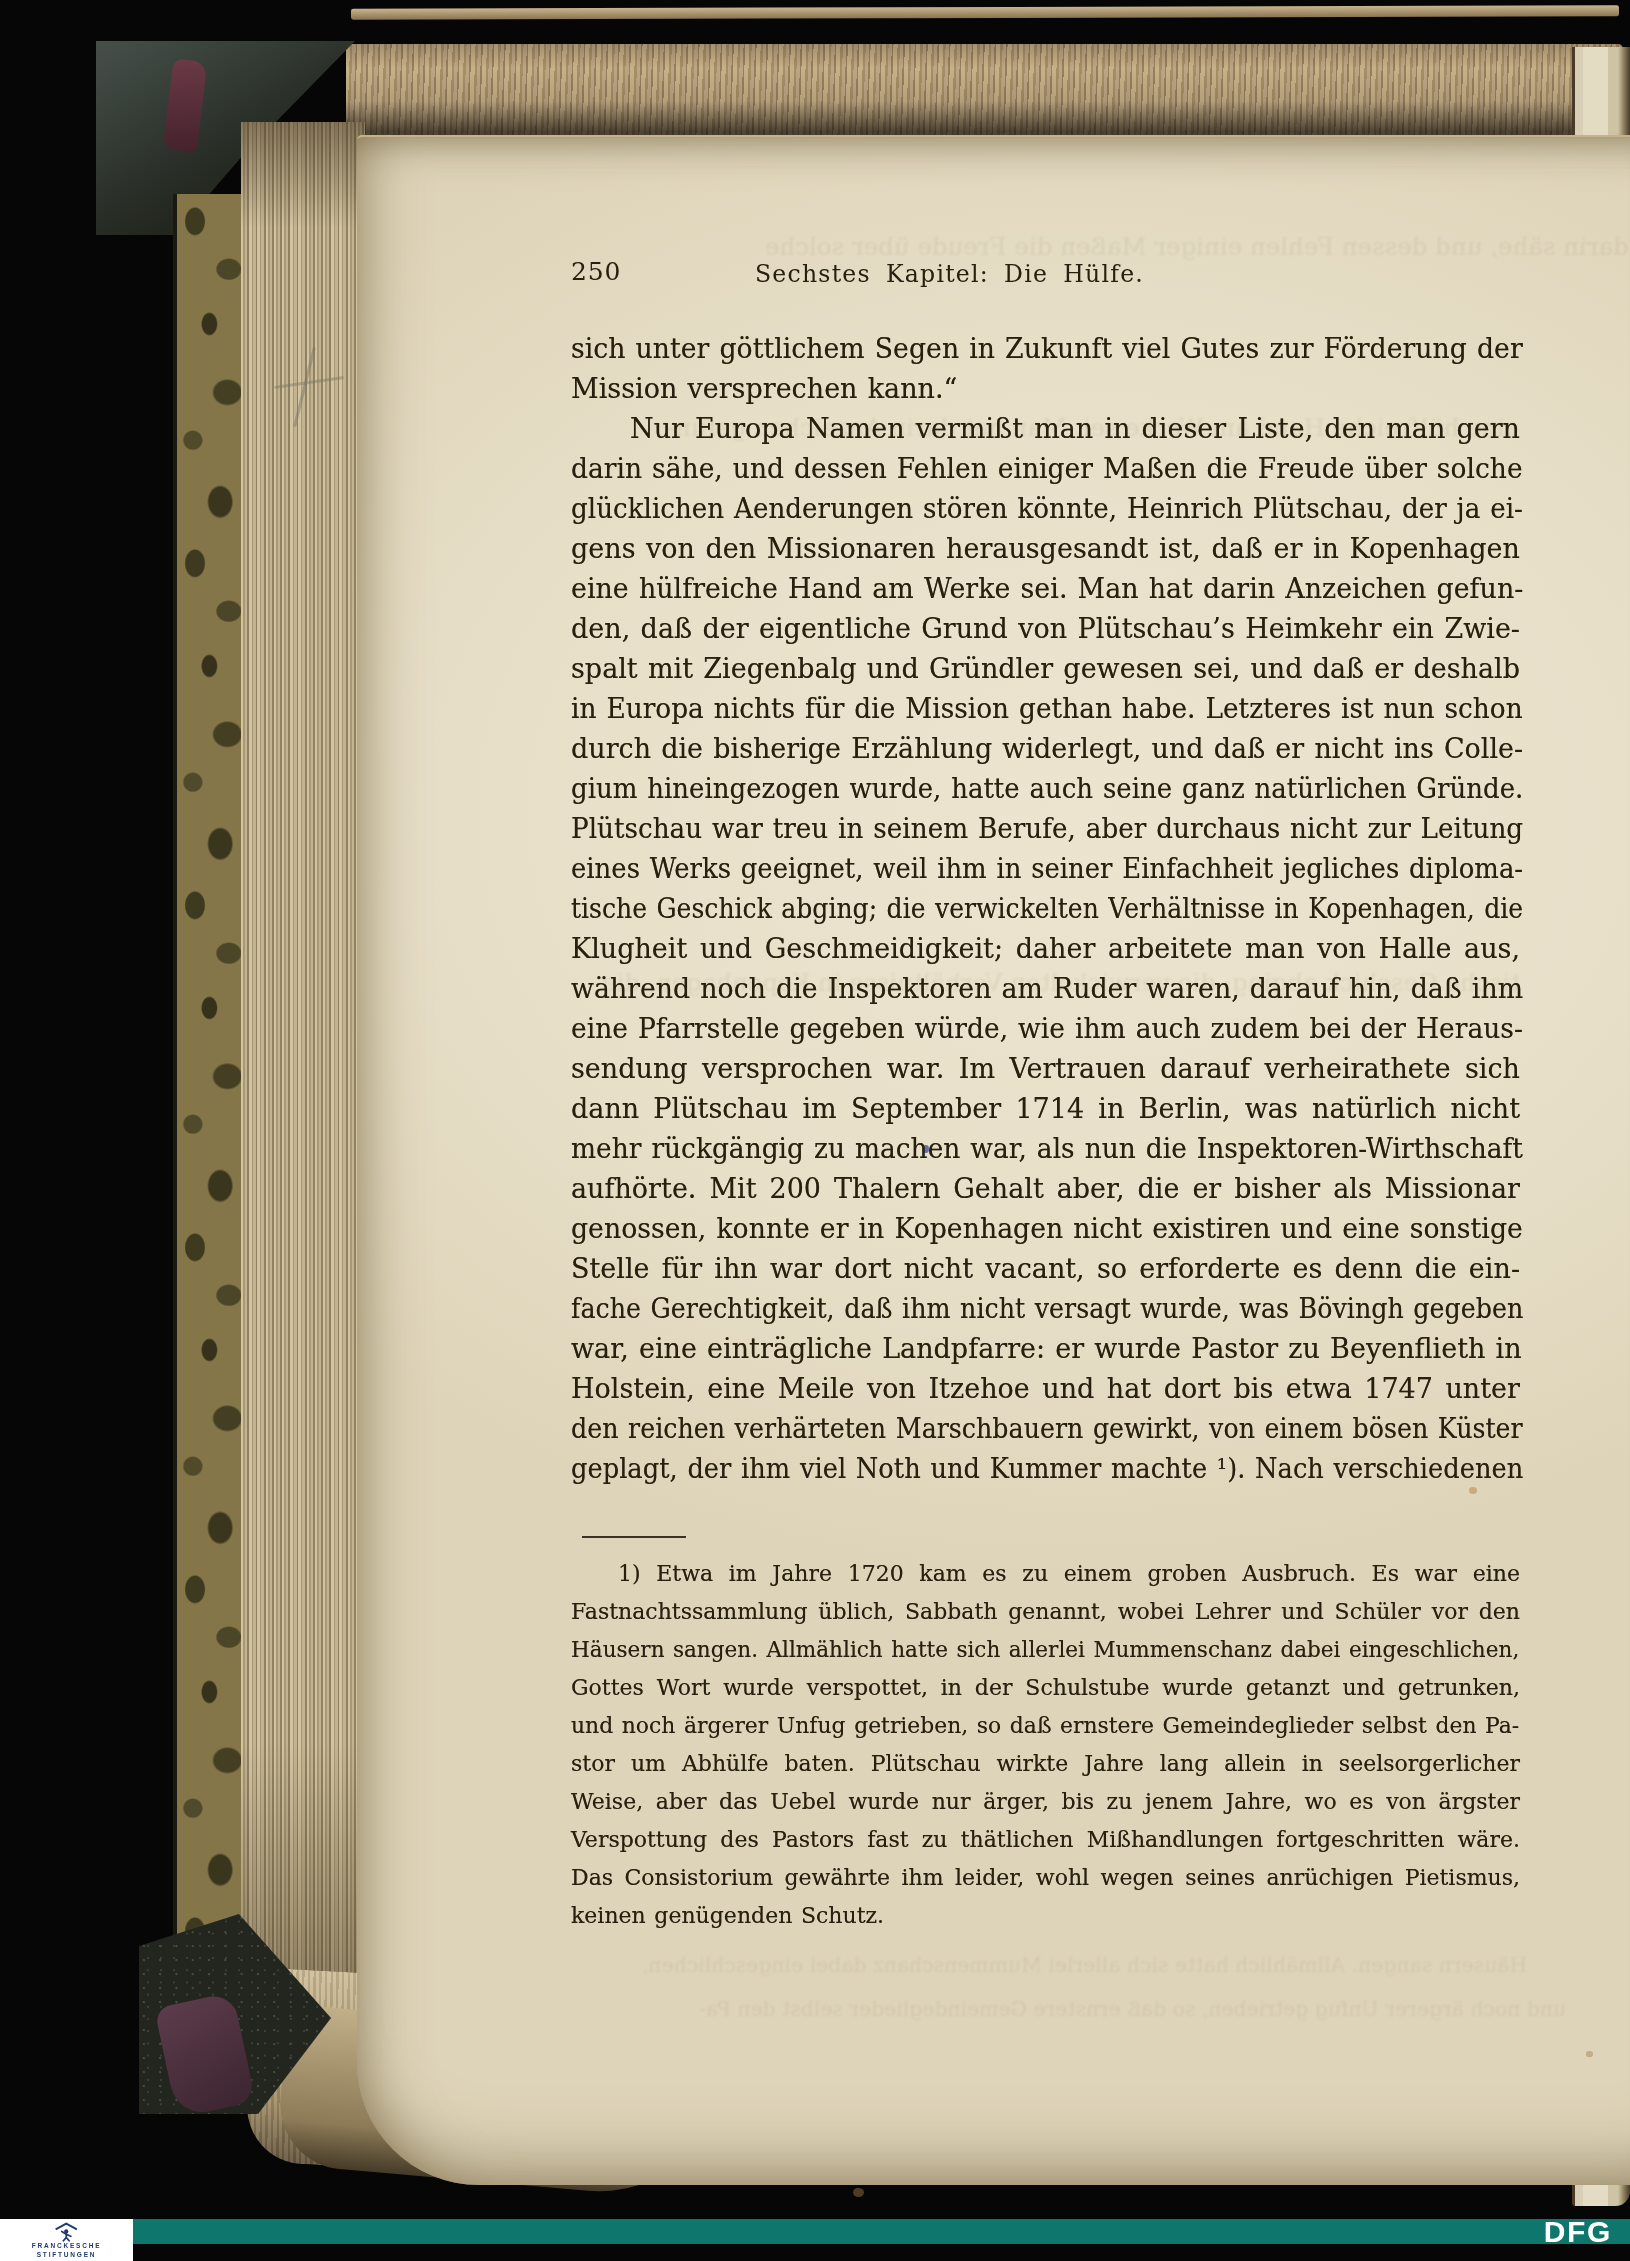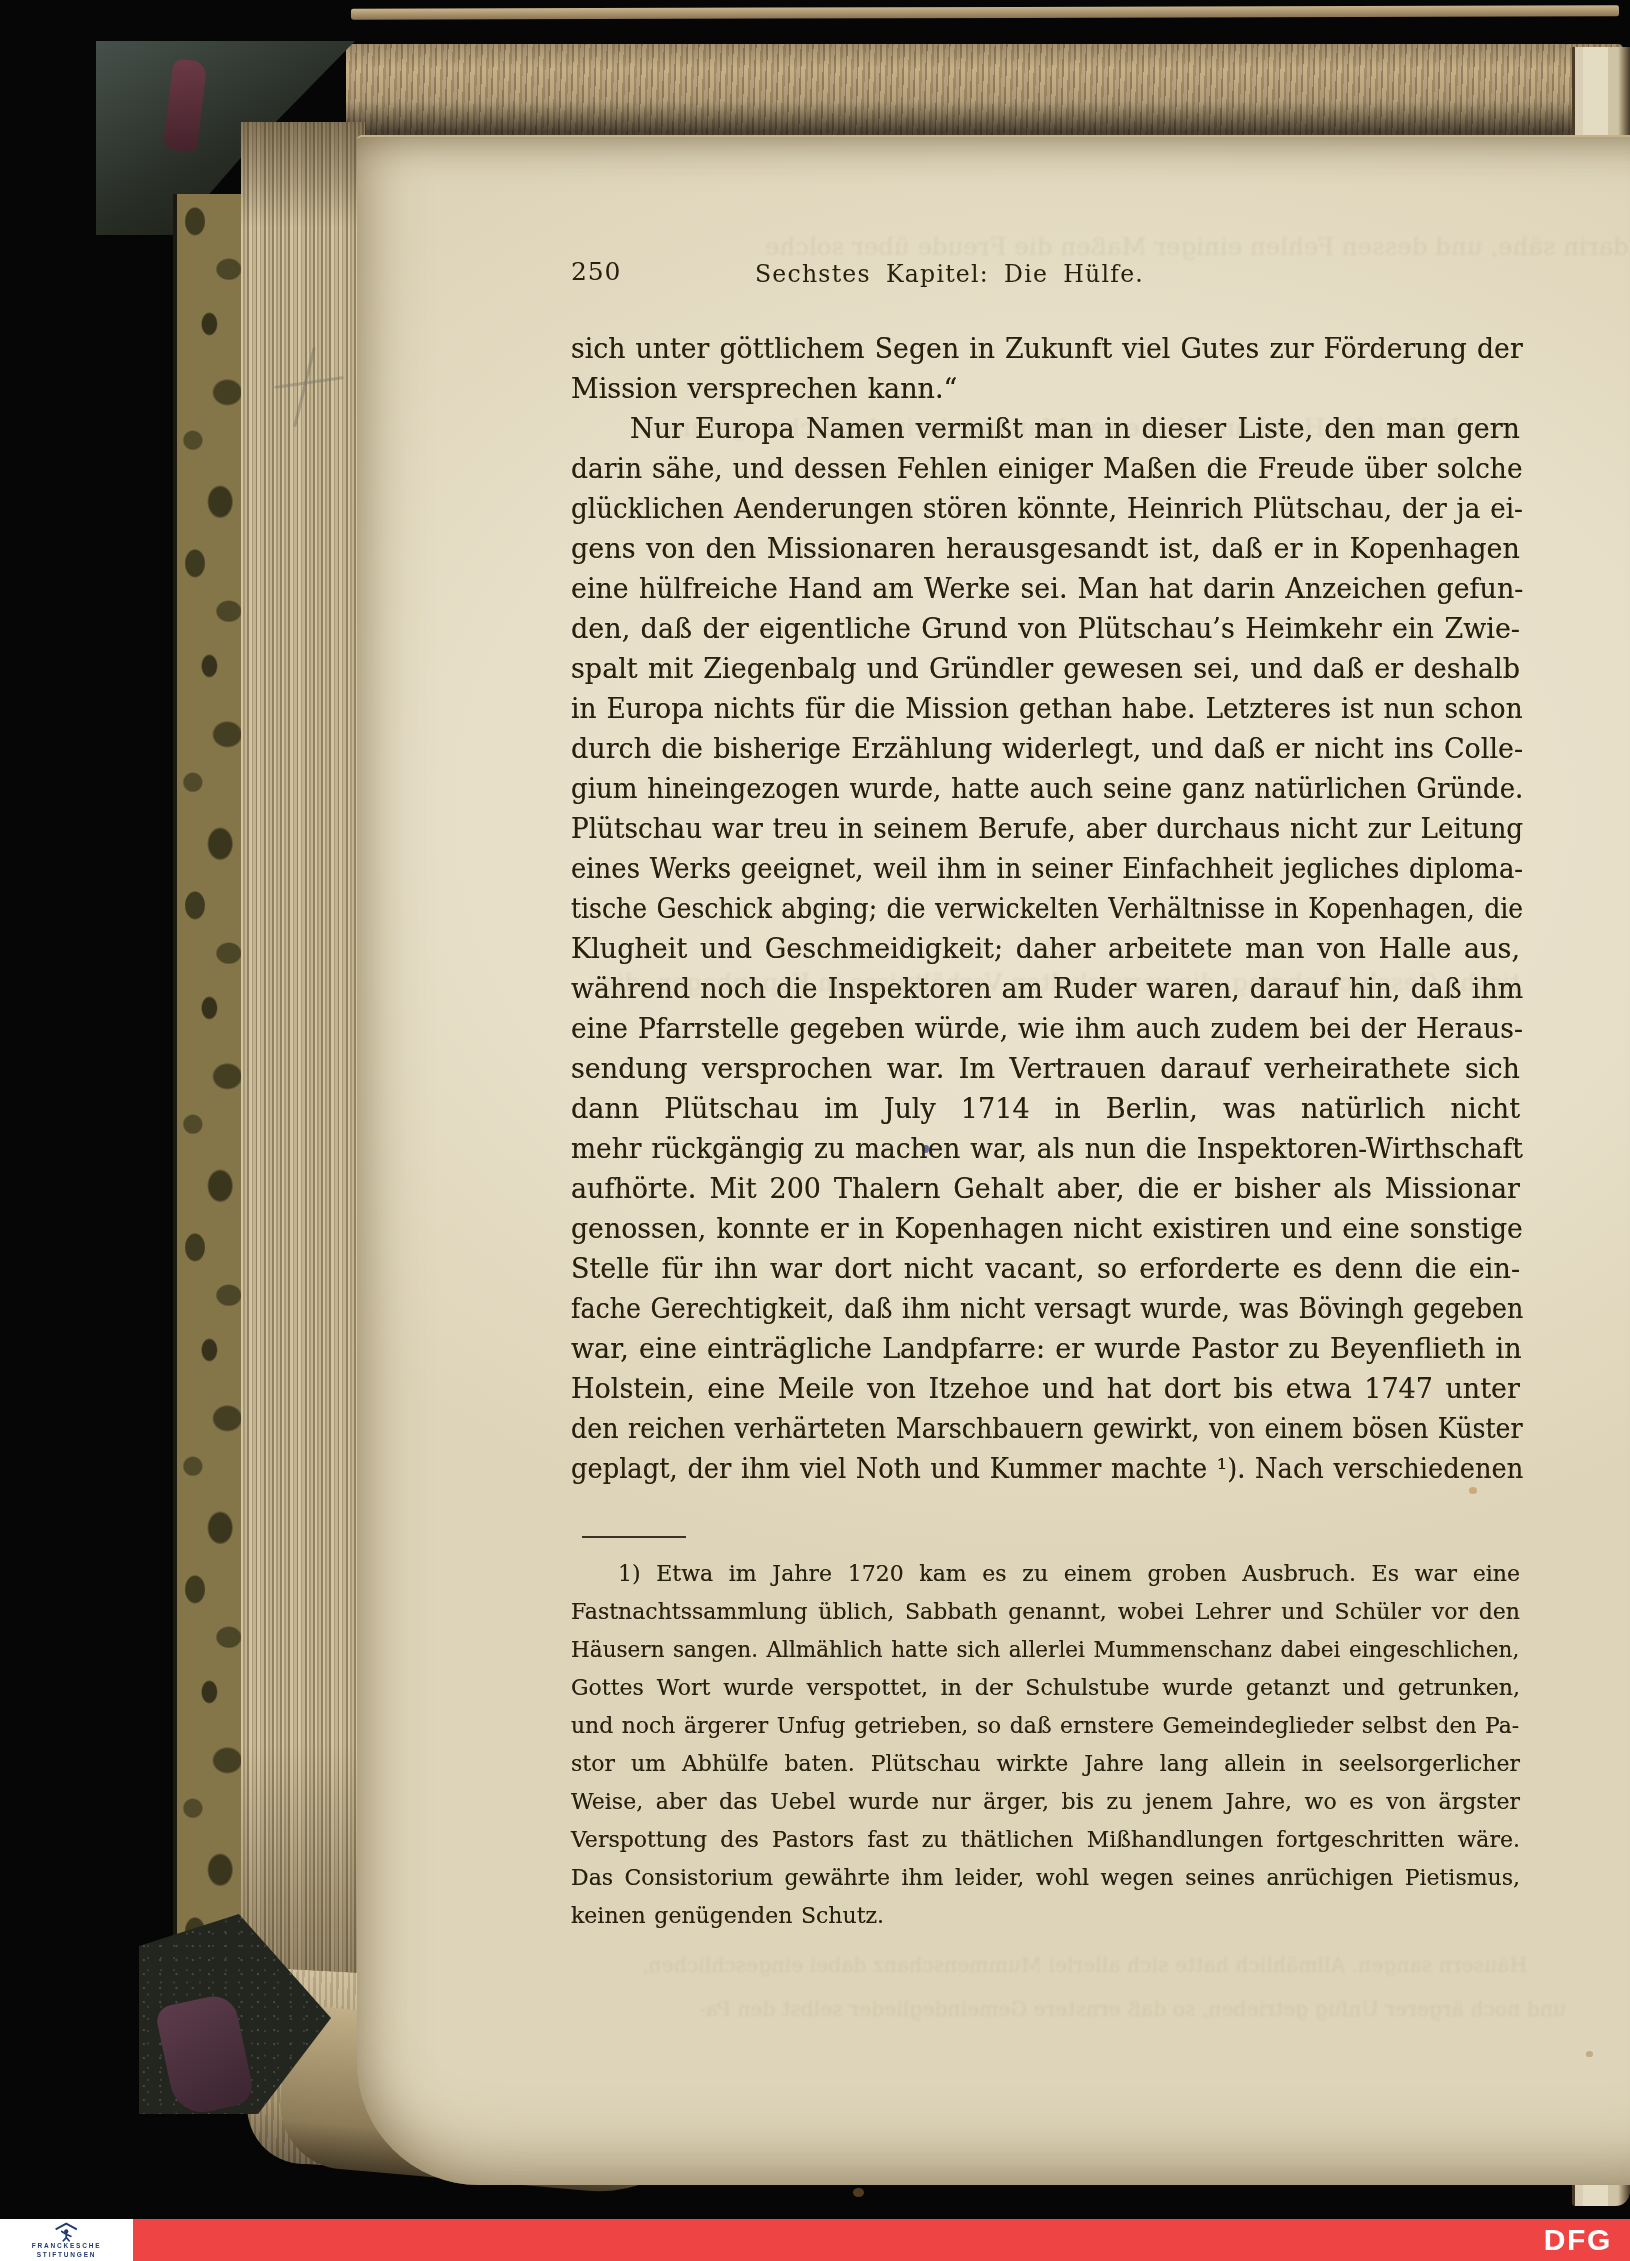--- a/index.html
+++ b/index.html
@@ -92,21 +92,21 @@
 
   
   .pencil-v{left:303px;top:346px;width:3.3px;height:82px;background:rgba(125,120,105,.5);transform:rotate(14deg);border-radius:1.6px;}
   .pencil-h{left:274px;top:381px;width:70px;height:3.3px;background:rgba(125,120,105,.45);transform:rotate(-8deg);border-radius:1.6px;}
   .ink-dot{left:566px;top:1008px;width:5.7px;height:8.2px;background:#41549c;border-radius:50%;opacity:.8;}
   .fox1{left:1112px;top:1350px;width:8.2px;height:6.5px;background:#b5823f;border-radius:50%;opacity:.5;}
   .fox2{left:496px;top:2051px;width:10.6px;height:9px;background:#a87f47;border-radius:50%;opacity:.45;}
   .fox3{left:1229px;top:1914px;width:6.5px;height:5.7px;background:#9c7340;border-radius:50%;opacity:.4;}
 
   
-  .footer-bar{position:absolute;left:0;top:2219px;width:1630px;height:42px;background:#ef4444;}
+  .footer-bar{position:absolute;left:0;top:2219px;width:1630px;height:25px;background:#0f766e;}
   .stamp-box{position:absolute;left:0;top:0;width:133px;height:42px;background:#ffffff;
     display:flex;flex-direction:column;align-items:center;justify-content:center;gap:0.8px;}
   .stamp-text{font-family:"Liberation Sans",sans-serif;font-weight:bold;font-size:6.5px;
     letter-spacing:1.8px;color:#1f3a70;line-height:1.15;}
   .dfg-logo{position:absolute;right:18px;top:50%;transform:translateY(-50%);
     color:#ffffff;font-family:"Liberation Sans",sans-serif;font-weight:bold;
     font-size:30px;letter-spacing:1.6px;line-height:1;}
 </style>
 </head>
 <body>
@@ -153,21 +153,21 @@
         <div class="line" style="transform-origin: left center; transform: scaleX(0.97733);">in Europa nichts für die Mission gethan habe. Letzteres ist nun schon</div>
         <div class="line" style="transform-origin: left center; transform: scaleX(0.999142);">durch die bisherige Erzählung widerlegt, und daß er nicht ins Colle-</div>
         <div class="line" style="transform-origin: left center; transform: scaleX(0.963576);">gium hineingezogen wurde, hatte auch seine ganz natürlichen Gründe.</div>
         <div class="line" style="transform-origin: left center; transform: scaleX(0.972431);">Plütschau war treu in seinem Berufe, aber durchaus nicht zur Leitung</div>
         <div class="line" style="transform-origin: left center; transform: scaleX(0.959604);">eines Werks geeignet, weil ihm in seiner Einfachheit jegliches diploma-</div>
         <div class="line" style="transform-origin: left center; transform: scaleX(0.929712);">tische Geschick abging; die verwickelten Verhältnisse in Kopenhagen, die</div>
         <div class="line">Klugheit und Geschmeidigkeit; daher arbeitete man von Halle aus,</div>
         <div class="line" style="transform-origin: left center; transform: scaleX(0.992327);">während noch die Inspektoren am Ruder waren, darauf hin, daß ihm</div>
         <div class="line" style="transform-origin: left center; transform: scaleX(0.982278);">eine Pfarrstelle gegeben würde, wie ihm auch zudem bei der Heraus-</div>
         <div class="line">sendung versprochen war. Im Vertrauen darauf verheirathete sich</div>
-        <div class="line">dann Plütschau im July 1714 in Berlin, was natürlich nicht</div>
+        <div class="line">dann Plütschau im September 1714 in Berlin, was natürlich nicht</div>
         <div class="line" style="transform-origin: left center; transform: scaleX(0.979798);">mehr rückgängig zu machen war, als nun die Inspektoren-Wirthschaft</div>
         <div class="line">aufhörte. Mit 200 Thalern Gehalt aber, die er bisher als Missionar</div>
         <div class="line" style="transform-origin: left center; transform: scaleX(0.990638);">genossen, konnte er in Kopenhagen nicht existiren und eine sonstige</div>
         <div class="line">Stelle für ihn war dort nicht vacant, so erforderte es denn die ein-</div>
         <div class="line" style="transform-origin: left center; transform: scaleX(0.93871);">fache Gerechtigkeit, daß ihm nicht versagt wurde, was Bövingh gegeben</div>
         <div class="line">war, eine einträgliche Landpfarre: er wurde Pastor zu Beyenflieth in</div>
         <div class="line">Holstein, eine Meile von Itzehoe und hat dort bis etwa 1747 unter</div>
         <div class="line" style="transform-origin: left center; transform: scaleX(0.937953);">den reichen verhärteten Marschbauern gewirkt, von einem bösen Küster</div>
         <div class="line" style="transform-origin: left center; transform: scaleX(0.952537);">geplagt, der ihm viel Noth und Kummer machte ¹). Nach verschiedenen</div>
       </div>

